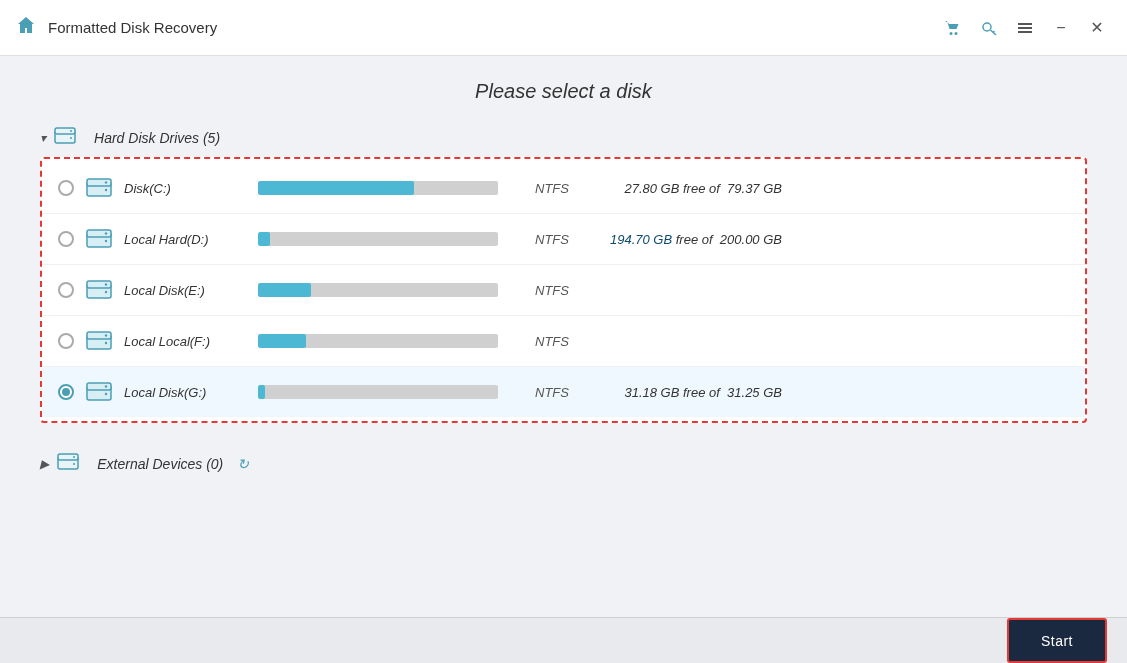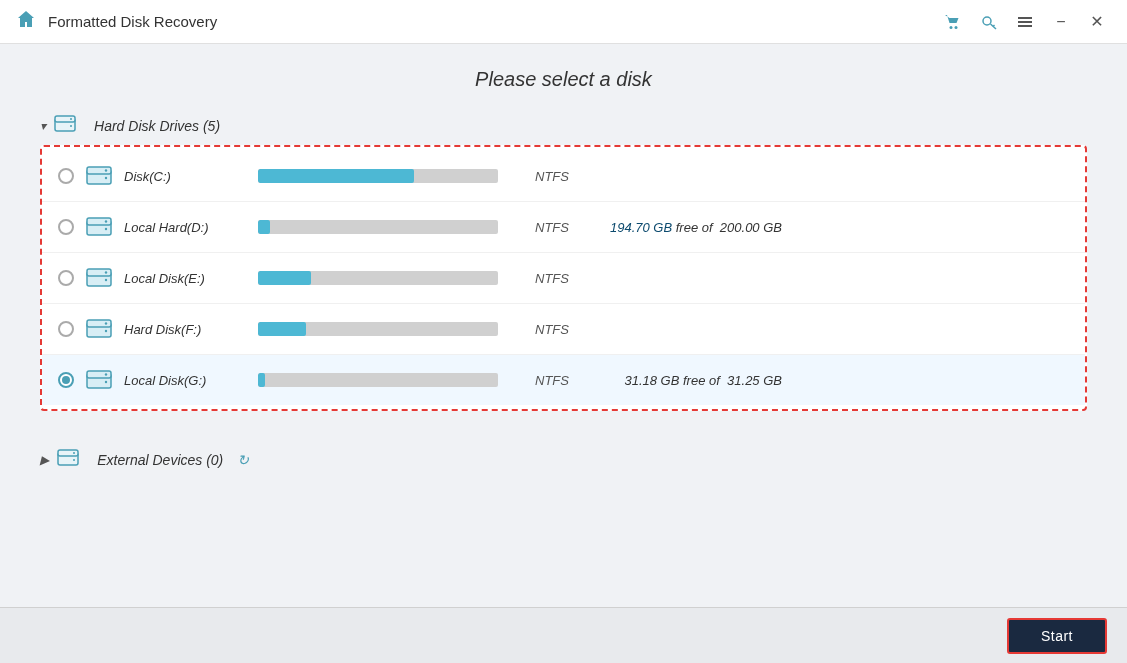--- a/index.html
+++ b/index.html
@@ -9,21 +9,21 @@
       width: 1127px;
       height: 663px;
       overflow: hidden;
       display: flex;
       flex-direction: column;
     }
 
     
     .title-bar {
       background: #ffffff;
-      height: 44px;
+      height: 56px;
       display: flex;
       align-items: center;
       padding: 0 16px;
       border-bottom: 1px solid #e0e0e0;
       flex-shrink: 0;
     }
     .title-bar-home-icon {
       color: #4a9fb5;
       font-size: 20px;
       margin-right: 12px;
@@ -92,21 +92,21 @@
       font-weight: 500;
       margin-left: 10px;
     }
 
     
     .disk-list-box {
       border: 2px dashed #e53935;
       border-radius: 4px;
       background: #fff;
       padding: 4px 0;
-      margin-bottom: 28px;
+      margin-bottom: 20px;
     }
 
     .disk-row {
       display: flex;
       align-items: center;
       padding: 10px 16px;
       border-bottom: 1px solid #f0f0f0;
       cursor: pointer;
       transition: background 0.15s;
     }
@@ -200,25 +200,24 @@
       cursor: pointer;
       user-select: none;
     }
     .refresh-icon {
       color: #4a9fb5;
       font-size: 14px;
     }
 
     
     .bottom-bar {
-      height: 56px;
+      height: 46px;
       background: #e8eaed;
       border-top: 1px solid #d0d0d0;
       display: flex;
-      align-items: center;
       justify-content: flex-end;
       padding: 0 20px;
       flex-shrink: 0;
     }
 
     .start-button {
       background: #1a2940;
       color: white;
       border: 2px solid #e53935;
       padding: 8px 32px;
@@ -306,20 +305,21 @@
       <rect x="2" y="2" width="24" height="7" rx="2" stroke="#4a9fb5" stroke-width="1.5" fill="#d8eef5"></rect>
       <circle cx="21" cy="5.5" r="1.2" fill="#4a9fb5"></circle>
       <circle cx="21" cy="13" r="1.2" fill="#4a9fb5"></circle>
     </svg>
         </div>
         <span class="disk-name">Disk(C:)</span>
         <div class="disk-bar-container">
           <div class="disk-bar-fill" style="width: 65%;"></div>
         </div>
         <span class="disk-fs">NTFS</span>
+        <span class="disk-size">27.80 GB free of&nbsp;&nbsp;79.37 GB</span>
       </div>
       <div class="disk-row">
         <div class="radio-btn"></div>
         <div class="disk-icon">
           <svg viewBox="0 0 28 22" fill="none">
       <rect x="2" y="5" width="24" height="14" rx="2" stroke="#4a9fb5" stroke-width="1.5" fill="#d8eef5"></rect>
       <rect x="2" y="2" width="24" height="7" rx="2" stroke="#4a9fb5" stroke-width="1.5" fill="#d8eef5"></rect>
       <circle cx="21" cy="5.5" r="1.2" fill="#4a9fb5"></circle>
       <circle cx="21" cy="13" r="1.2" fill="#4a9fb5"></circle>
     </svg>
@@ -350,21 +350,21 @@
       <div class="disk-row">
         <div class="radio-btn"></div>
         <div class="disk-icon">
           <svg viewBox="0 0 28 22" fill="none">
       <rect x="2" y="5" width="24" height="14" rx="2" stroke="#4a9fb5" stroke-width="1.5" fill="#d8eef5"></rect>
       <rect x="2" y="2" width="24" height="7" rx="2" stroke="#4a9fb5" stroke-width="1.5" fill="#d8eef5"></rect>
       <circle cx="21" cy="5.5" r="1.2" fill="#4a9fb5"></circle>
       <circle cx="21" cy="13" r="1.2" fill="#4a9fb5"></circle>
     </svg>
         </div>
-        <span class="disk-name">Hard Disk(F:)</span>
+        <span class="disk-name">Local Local(F:)</span>
         <div class="disk-bar-container">
           <div class="disk-bar-fill" style="width: 20%;"></div>
         </div>
         <span class="disk-fs">NTFS</span>
       </div>
       <div class="disk-row selected">
         <div class="radio-btn checked"></div>
         <div class="disk-icon">
           <svg viewBox="0 0 28 22" fill="none">
       <rect x="2" y="5" width="24" height="14" rx="2" stroke="#4a9fb5" stroke-width="1.5" fill="#d8eef5"></rect>

